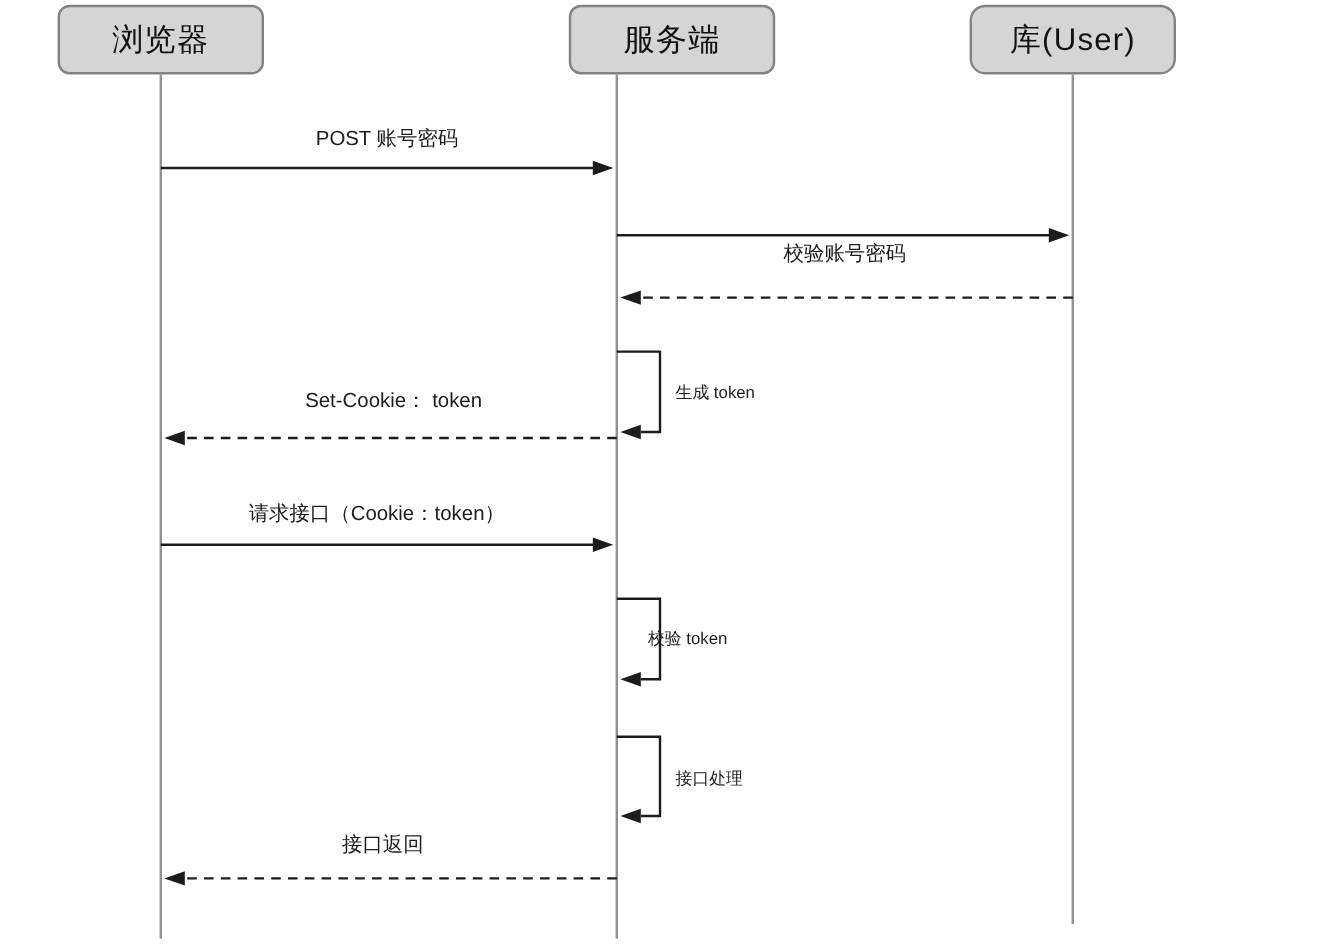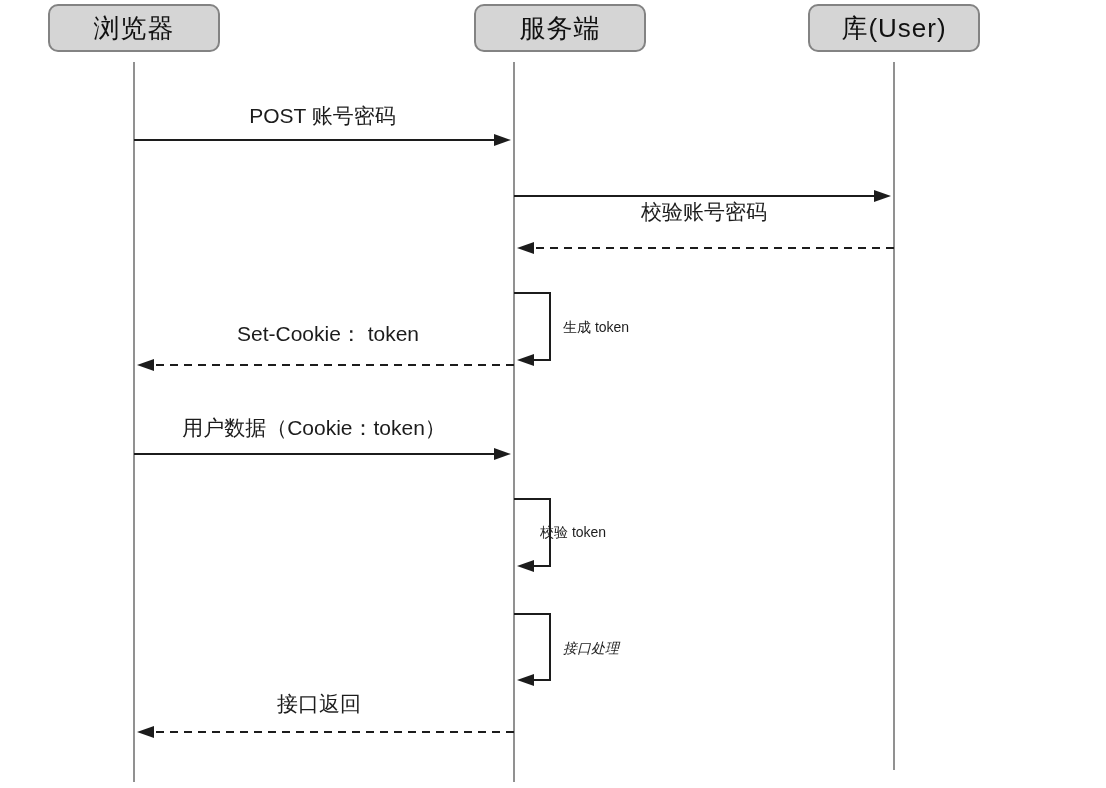--- a/index.html
+++ b/index.html
@@ -18,36 +18,36 @@
   #wires {
     position: absolute;
     left: 0; top: 0;
     width: 1106px;
     height: 788px;
   }
   .actor-box {
     position: absolute;
     top: 4px;
     width: 172px;
-    height: 48px;
+    height: 58px;
     background: #d5d5d5;
     border: 2px solid #838383;
     border-radius: 10px;
     box-sizing: border-box;
     display: flex;
     align-items: center;
     justify-content: center;
     font-size: 26px;
     font-weight: 500;
     color: #111111;
     letter-spacing: 1px;
   }
   .msg-label {
     position: absolute;
-    font-size: 21px;
+    font-size: 17px;
     line-height: 24px;
     color: #1c1c1c;
     text-align: center;
     white-space: nowrap;
   }
   .self-label {
     position: absolute;
     font-size: 14px;
     line-height: 24px;
     color: #1c1c1c;
@@ -93,26 +93,26 @@
     <line x1="514" y1="732" x2="154" y2="732" stroke="#1c1c1c" stroke-width="2" stroke-dasharray="8 6"></line>
     <polygon points="137,732 154,726 154,738" fill="#1c1c1c"></polygon>
   </svg>
 
   <div class="actor-box" style="left:48px;">
     <span>浏览器</span>
   </div>
   <div class="actor-box" style="left:428px;margin-left:46px;">
     <span>服务端</span>
   </div>
-  <div class="actor-box" style="left:808px;">
+  <div class="actor-box" style="left:808px;border-radius:13px;">
     <span>库(User)</span>
   </div>
 
   <div class="msg-label" style="left:134px; top:104px; width:377px;">POST 账号密码</div>
   <div class="msg-label" style="left:514px; top:160px; width:380px;margin-top:40px;">校验账号密码</div>
   <div class="self-label" style="left:563px; top:315px;">生成 token</div>
   <div class="msg-label" style="left:120px; top:322px; width:416px;">Set-Cookie： token</div>
-  <div class="msg-label" style="left:124px; top:416px; width:380px;">用户数据（Cookie：token）</div>
+  <div class="msg-label" style="left:124px; top:416px; width:380px;">请求接口（Cookie：token）</div>
   <div class="self-label" style="left:540px; top:520px;">校验 token</div>
-  <div class="self-label" style="left:563px; top:636px;font-style:italic;">接口处理</div>
+  <div class="self-label" style="left:563px; top:636px;">接口处理</div>
   <div class="msg-label" style="left:134px; top:692px; width:370px;">接口返回</div>
 
 </div>
 
 </body></html>

